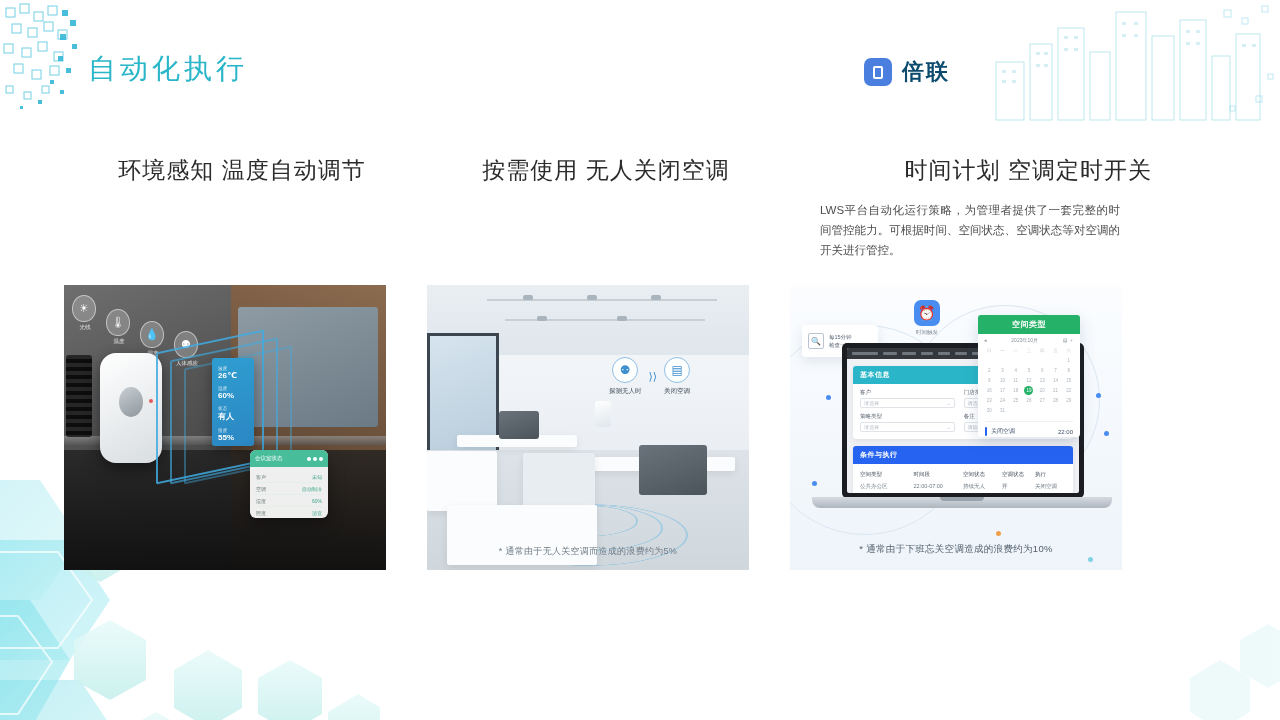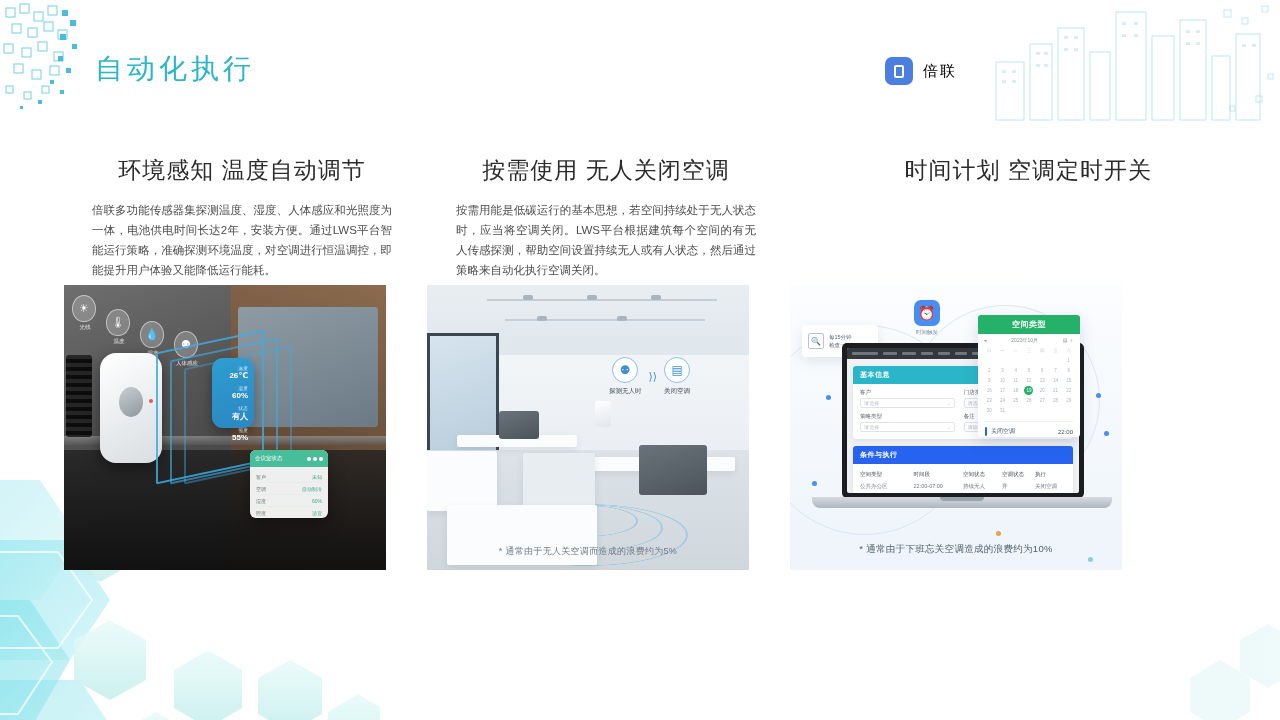--- a/index.html
+++ b/index.html
@@ -11,36 +11,36 @@
   .slide { position: relative; width: 1280px; height: 720px; background: #fff; overflow: hidden; }
 
   
   .deco { position: absolute; pointer-events: none; }
   .deco-tl { left: 0; top: 0; width: 180px; height: 115px; }
   .deco-tr { right: 0; top: 0; width: 300px; height: 125px; }
   .deco-bl { left: -40px; bottom: -60px; width: 420px; height: 300px; }
   .deco-br { right: 0; bottom: 0; width: 180px; height: 180px; }
 
   
-  .header { position: absolute; left: 0; top: 0; width: 1028px; height: 120px; margin-left: 7px; }
+  .header { position: absolute; left: 0; top: 0; width: 1028px; height: 120px; }
   .page-title {
     position: absolute; left: 88px; top: 50px;
     font-size: 28px; letter-spacing: 4px; color: #29b6c8;
     font-weight: 400; white-space: nowrap;
   }
   .brand { position: absolute; right: 78px; top: 57px; display: flex; align-items: center; gap: 10px; }
   .brand-mark {
     width: 28px; height: 28px; border-radius: 7px;
     background: #4a7fe0; display: flex; align-items: center; justify-content: center;
   }
   .brand-mark i {
     display: block; width: 10px; height: 13px;
     border: 2.5px solid #ffffff; border-radius: 2px;
   }
-  .brand-name { font-size: 15px; color: #000000; letter-spacing: 2px; font-weight: 400; }
+  .brand-name { font-size: 22px; color: #0c4a6e; letter-spacing: 2px; font-weight: 700; }
 
   
   .columns { position: absolute; left: 0; top: 155px; width: 1280px; display: flex; }
   .col { width: 364px; }
   .col-1 { margin-left: 60px; }
   .col-2 { margin-left: 0px; }
   .col-3 { margin-left: 0px; }
   .col-head {
     font-size: 23px; color: #2b2b2b; font-weight: 400;
     letter-spacing: 1px; text-align: center; margin-bottom: 14px; white-space: nowrap;
@@ -103,23 +103,23 @@
   .f1-icon .lbl { font-size: 5.5px; color: #e6e6e6; margin-top: 2px; }
   .f1-icon:nth-child(2) { margin-top: 14px; }
   .f1-icon:nth-child(3) { margin-top: 26px; }
   .f1-icon:nth-child(4) { margin-top: 36px; }
   .f1-beam { position: absolute; left: 92px; top: 52px; width: 150px; height: 180px; }
   .f1-beam span {
     position: absolute; border: 2px solid rgba(64,170,225,.85);
     border-radius: 2px; transform: skewY(-12deg);
   }
   .f1-card {
-    position: absolute; left: 148px; top: 73px; width: 42px; height: 70px;
-    background: linear-gradient(165deg,#2f9dd0,#2b87c3); border-radius: 11px;
-    padding: 8px 6px; color: #fff; box-shadow: 0 5px 14px rgba(0,0,0,.35); text-align: right;
+    position: absolute; left: 148px; top: 73px; width: 42px; height: 88px;
+    background: linear-gradient(165deg,#2f9dd0,#2b87c3); border-radius: 3px;
+    padding: 8px 6px; color: #fff; box-shadow: 0 5px 14px rgba(0,0,0,.35);
   }
   .f1-card .k { font-size: 4.5px; opacity: .85; letter-spacing: .2px; }
   .f1-card .v { font-size: 8px; font-weight: 700; margin-bottom: 6px; }
   .f1-panel {
     position: absolute; left: 186px; top: 165px; width: 78px; height: 68px;
     border-radius: 6px; background: rgba(255,255,255,.93);
     box-shadow: 0 6px 16px rgba(0,0,0,.35); overflow: hidden;
   }
   .f1-panel .bar {
     height: 17px; background: #47bd9a; color: #fff; font-size: 5.5px;
@@ -355,28 +355,27 @@
       <div class="brand-mark">
           <i></i>
         </div>
       <div class="brand-name">倍联</div>
     </div>
   </div>
 
   <div class="columns">
     <div class="col col-1">
       <div class="col-head">环境感知  温度自动调节</div>
-      <div class="col-body">倍联多功能传感器集探测温度、湿度、人体感应和光照度为一体，电池供电时间长达2年，安装方便。通过LWS平台智能运行策略，准确探测环境温度，对空调进行恒温调控，即能提升用户体验又能降低运行能耗。</div>
     </div>
     <div class="col col-2">
       <div class="col-head">按需使用  无人关闭空调</div>
-      <div class="col-body">按需用能是低碳运行的基本思想，若空间持续处于无人状态时，应当将空调关闭。LWS平台根据建筑每个空间的有无人传感探测，帮助空间设置持续无人或有人状态，然后通过策略来自动化执行空调关闭。</div>
     </div>
     <div class="col col-3">
       <div class="col-head">时间计划  空调定时开关</div>
+      <div class="col-body">LWS平台自动化运行策略，为管理者提供了一套完整的时间管控能力。可根据时间、空间状态、空调状态等对空调的开关进行管控。</div>
     </div>
   </div>
 
   <div class="figure fig-1">
     <div class="f1-wall-l"></div>
     <div class="f1-wall-r"></div>
     <div class="f1-screen"></div>
     <div class="f1-rail"></div>
     <div class="f1-desk"></div>
     <div class="f1-vent"></div>

